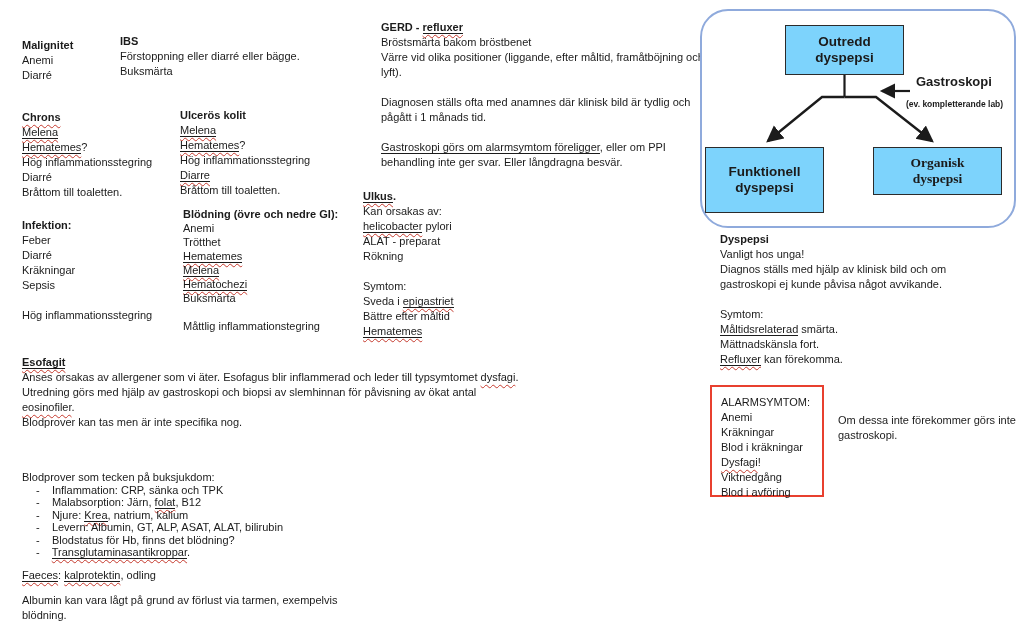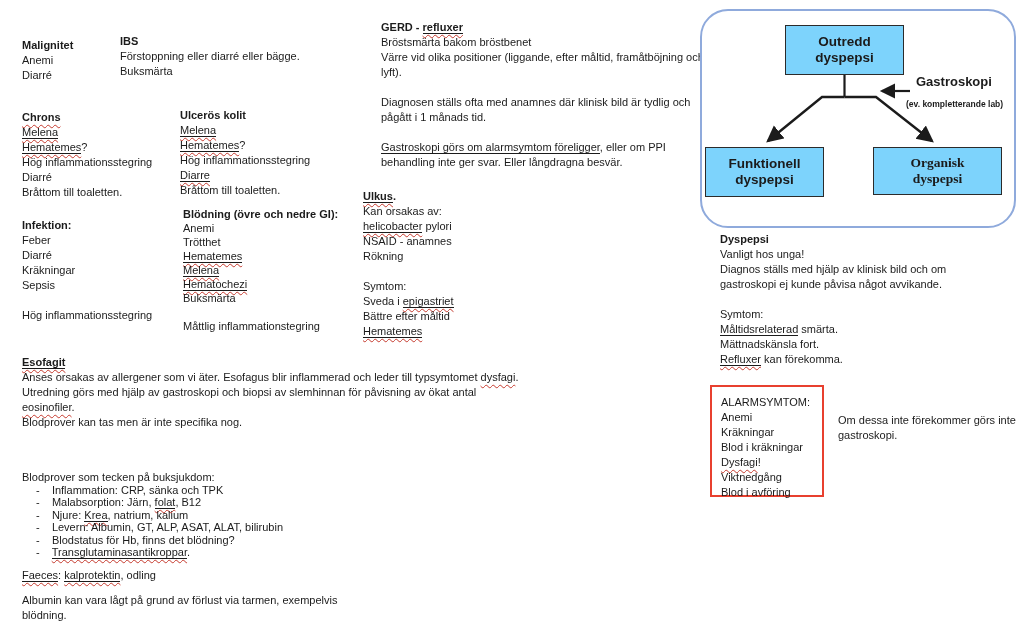--- a/index.html
+++ b/index.html
@@ -109,21 +109,21 @@
     <div class="line"><span>Diagnosen ställs ofta med anamnes där klinisk bild är tydlig och</span></div>
     <div class="line"><span>pågått i 1 månads tid.</span></div>
     <div class="line">&nbsp;</div>
     <div class="line"><span class="s-u">Gastroskopi görs om alarmsymtom föreligger</span><span>, eller om PPI</span></div>
     <div class="line"><span>behandling inte ger svar. Eller långdragna besvär.</span></div>
   </div>
 <div class="block" style="left:363px;top:189px;">
     <div class="line"><span class="s-b s-u s-w">Ulkus</span><span class="s-b">.</span></div>
     <div class="line"><span>Kan orsakas av:</span></div>
     <div class="line"><span class="s-u s-w">helicobacter</span><span> pylori</span></div>
-    <div class="line"><span>NSAID - anamnes</span></div>
+    <div class="line"><span>ALAT - preparat</span></div>
     <div class="line"><span>Rökning</span></div>
     <div class="line">&nbsp;</div>
     <div class="line"><span>Symtom:</span></div>
     <div class="line"><span>Sveda i </span><span class="s-u s-w">epigastriet</span></div>
     <div class="line"><span>Bättre efter måltid</span></div>
     <div class="line"><span class="s-u s-w">Hematemes</span></div>
   </div>
 <div class="block" style="left:22px;top:355px;">
     <div class="line"><span class="s-b s-u s-w">Esofagit</span></div>
     <div class="line"><span>Anses orsakas av allergener som vi äter. Esofagus blir inflammerad och leder till typsymtomet </span><span class="s-w">dysfagi</span><span>.</span></div>
@@ -182,18 +182,18 @@
       <path d="M0,0 L7,3.5 L0,7 z" fill="#1b1b1b"></path>
     </marker>
   </defs>
   <line x1="144.5" y1="66" x2="144.5" y2="88" stroke="#1b1b1b" stroke-width="2.2"></line>
   <path d="M144.5,88 L122,88 L68,132" fill="none" stroke="#1b1b1b" stroke-width="2.4" marker-end="url(#ah)"></path>
   <path d="M144.5,88 L176,88 L232,132" fill="none" stroke="#1b1b1b" stroke-width="2.4" marker-end="url(#ah)"></path>
   <line x1="210" y1="82" x2="182" y2="82" stroke="#1b1b1b" stroke-width="2.2" marker-end="url(#ah)"></line>
 </svg>
 <div class="dnode" style="left:785px;top:25px;width:119px;height:50px;">Outredd
 dyspepsi</div>
-<div class="dnode" style="left:705px;top:147px;width:119px;height:50px;">Funktionell
+<div class="dnode" style="left:705px;top:147px;width:119px;height:66px;">Funktionell
 dyspepsi</div>
 <div class="dnode" style="left:873px;top:147px;width:129px;height:48px;font-family:Liberation Serif, serif;">Organisk
 dyspepsi</div>
 <div class="dlabel main" style="left:916px;top:74px;">Gastroskopi</div>
 <div class="dlabel sub" style="left:906px;top:99px;">(ev. kompletterande lab)</div>
 
 </body></html>

